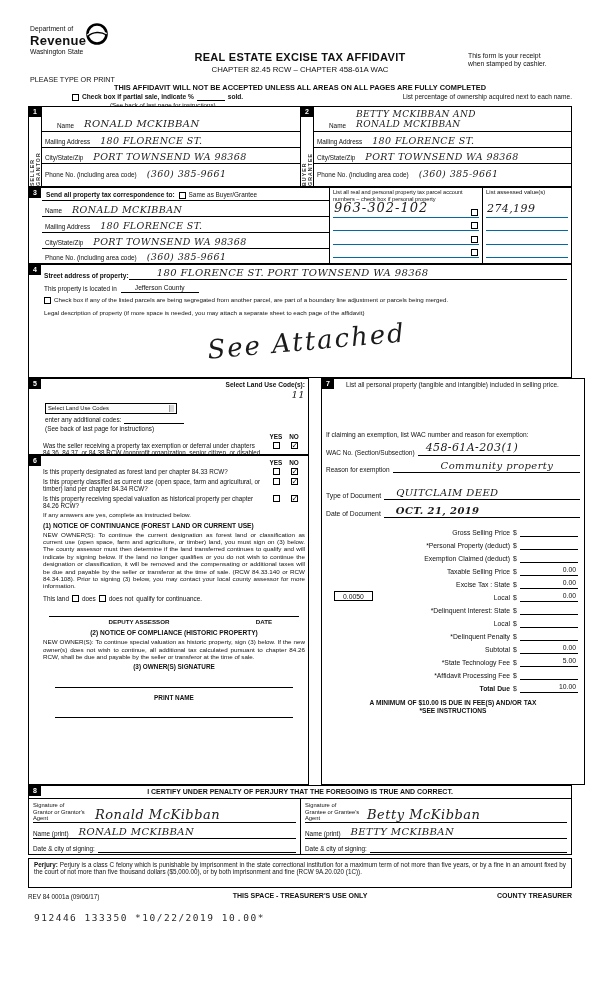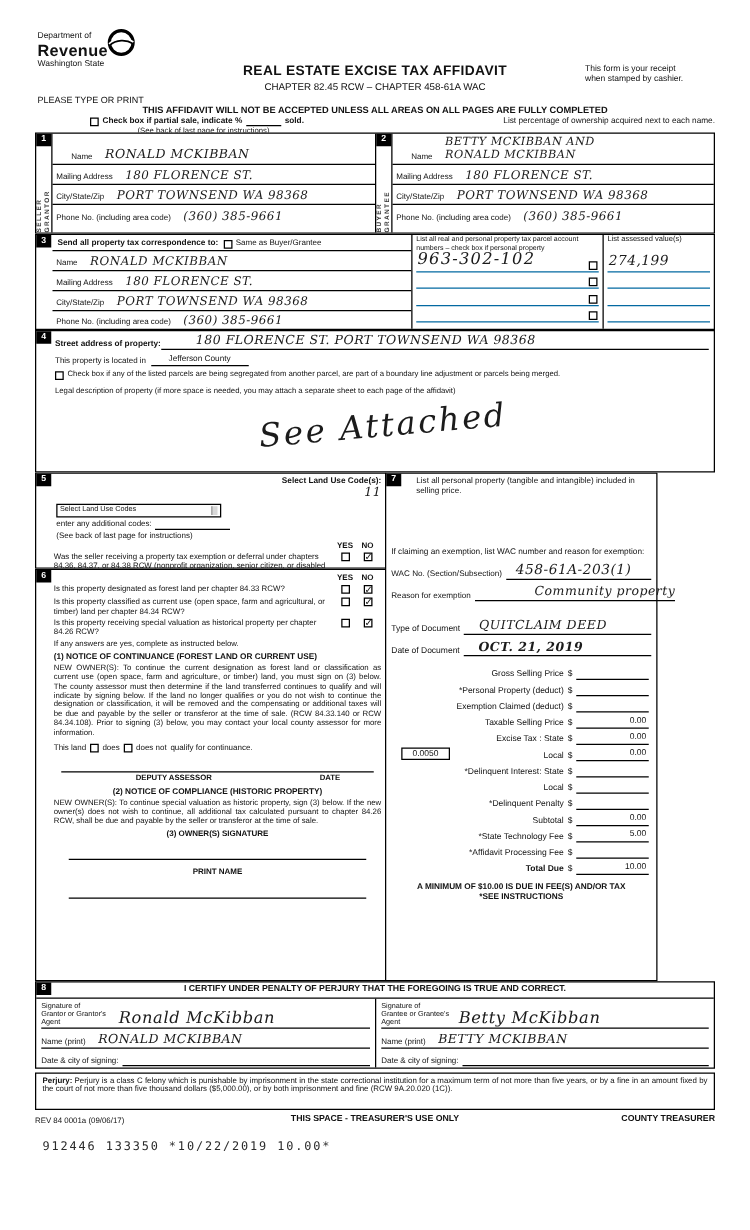--- a/index.html
+++ b/index.html
@@ -68,21 +68,21 @@
   .hw-assessed { font-size:11px; }
   
   #box4 { top:264px; left:28px; width:544px; height:114px; padding-left:13px; }
   .s4row { display:flex; align-items:flex-end; padding:2px 4px 0 2px; }
   .fill { flex:1; border-bottom:1px solid #000; display:flex; align-items:flex-end; }
   .hw-street { font-size:10px; margin-left:28px; }
   #see-attached { margin-top:10px; text-align:center; font-size:26px; transform:rotate(-5deg); letter-spacing:2px; }
   
   #box5 { top:378px; left:28px; width:281px; height:77px; padding:2px 3px 0 14px; }
   #box6 { top:455px; left:28px; width:281px; height:330px; padding:2px 3px 0 14px; }
-  #box7 { top:378px; left:308px; width:218px; height:407px; padding:2px 4px 0 4px; }
+  #box7 { top:378px; left:321px; width:264px; height:407px; padding:2px 4px 0 4px; }
   .ynhead { display:flex; justify-content:flex-end; font-weight:bold; font-size:6.4px; margin:1px 2px 1px 0; }
   .ynhead span { width:18px; text-align:center; }
   .qrow { display:flex; align-items:flex-start; margin:1px 2px 2px 0; }
   .qtext { flex:1; font-size:6.3px; padding-right:5px; }
   .qcells { width:36px; display:flex; }
   .qcells .cell { width:18px; text-align:center; }
   .dropdown { width:132px; border:1px solid #000; font-size:5.8px; padding:1px 2px; margin:2px 0 2px 2px; display:flex; justify-content:space-between; align-items:center; background:#fdfdfd; }
   .h6 { font-weight:bold; font-size:6.6px; text-align:left; margin-top:3px; }
   .h6c { font-weight:bold; font-size:6.6px; text-align:center; margin-top:4px; }
   .para { font-size:6.25px; text-align:justify; margin-top:1px; }

